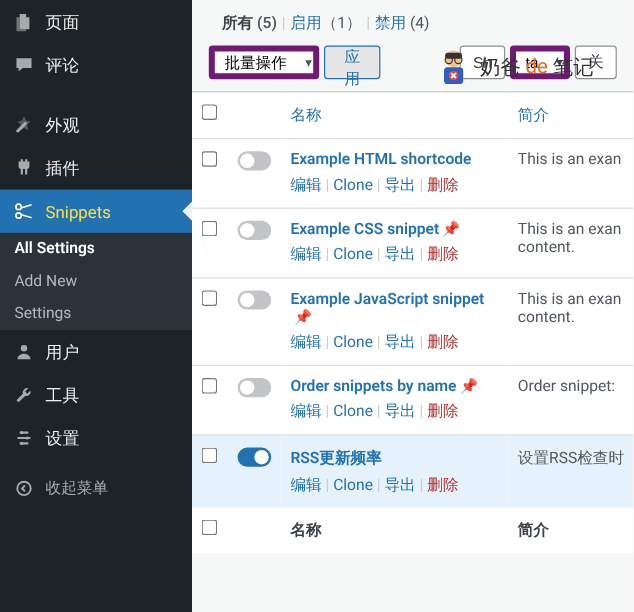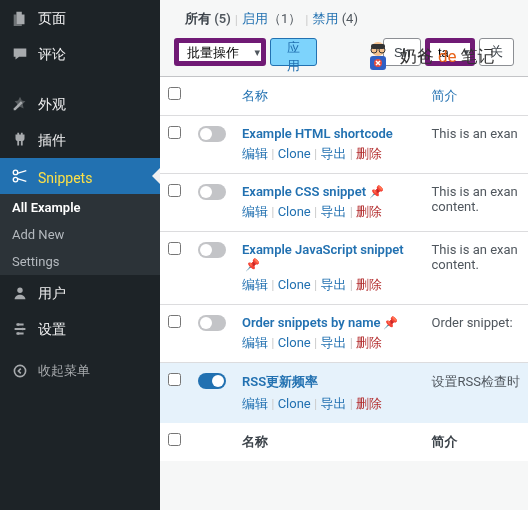--- a/index.html
+++ b/index.html
@@ -21,21 +21,21 @@
 .filter-bar { padding: 10px 25px 4px; display: flex; gap: 4px; font-size: 13px; align-items: center; }
 .filter-bar a { color: #2271b1; text-decoration: none; }
 .filter-bar .cur { color: #3c434a; font-weight: 600; }
 .filter-bar .sep { color: #ccc; }
 .count-paren { color: #50575e; }
 
 .bulk-bar { padding: 6px 14px 10px; display: flex; gap: 4px; align-items: center; }
 .sel { height: 28px; padding: 0 22px 0 8px; border: 5px solid #701a75; border-radius: 3px; background: #fff; font-size: 13px; appearance: none; text-align: center; }
 .sel-wrap { position: relative; display: inline-block; }
 .sel-wrap::after { content: "▾"; position: absolute; right: 6px; top: 50%; transform: translateY(-50%); color: #50575e; font-size: 11px; pointer-events: none; }
-.btn { height: 28px; padding: 0 10px; background: #7dd3fc; border: 1px solid #2271b1; border-radius: 3px; color: #2271b1; cursor: pointer; font-size: 13px; }
+.btn { height: 28px; padding: 0 10px; background: #e5e5e5; border: 1px solid #2271b1; border-radius: 3px; color: #2271b1; cursor: pointer; font-size: 13px; }
 
 .table { width: 100%; border-collapse: collapse; background: #fff; border-top: 1px solid #c3c4c7; }
 .table th, .table td { padding: 10px 8px; text-align: left; vertical-align: top; font-size: 13px; }
 .table thead th { font-weight: 400; color: #2271b1; cursor: pointer; }
 .table tbody tr { border-top: 1px solid #dcdcde; }
 .table tbody tr.active-row { background: #e6f2fb; }
 .cb-col { width: 30px; text-align: center; }
 .tg-col { width: 30px; }
 .name-col { width: 190px; }
 
@@ -101,32 +101,40 @@
       <span class="icon">
           <svg width="18" height="18" viewBox="0 0 20 20" fill="#fff">
             <circle cx="5" cy="6" r="2.5" fill="none" stroke="#fff" stroke-width="1.5"></circle>
             <circle cx="5" cy="14" r="2.5" fill="none" stroke="#fff" stroke-width="1.5"></circle>
             <path d="M7 7l10-3M7 13l10 3" stroke="#fff" stroke-width="1.5"></path>
           </svg>
         </span>
       <span>Snippets</span>
     </div>
     <div class="submenu">
-      <div class="sub-item">All Example</div>
+      <div class="sub-item">All Settings</div>
       <div class="sub-item">Add New</div>
       <div class="sub-item">Settings</div>
     </div>
     <div class="menu-item">
       <span class="icon">
           <svg width="18" height="18" viewBox="0 0 20 20" fill="#a7aaad">
             <circle cx="10" cy="7" r="3"></circle>
             <path d="M4 17c0-3 3-5 6-5s6 2 6 5H4z"></path>
           </svg>
         </span>
       <span>用户</span>
+    </div>
+    <div class="menu-item">
+      <span class="icon">
+          <svg width="18" height="18" viewBox="0 0 20 20" fill="#a7aaad">
+            <path d="M14 4a4 4 0 00-5 5l-6 6 2 2 6-6a4 4 0 005-5l-3 3-2-2 3-3z"></path>
+          </svg>
+        </span>
+      <span>工具</span>
     </div>
     <div class="menu-item">
       <span class="icon">
           <svg width="18" height="18" viewBox="0 0 20 20" fill="#a7aaad">
             <path d="M6 4h8v2H6zm-2 5h12v2H4zm2 5h8v2H6z"></path>
             <circle cx="8" cy="5" r="1.5"></circle>
             <circle cx="13" cy="10" r="1.5"></circle>
             <circle cx="8" cy="15" r="1.5"></circle>
           </svg>
         </span>

